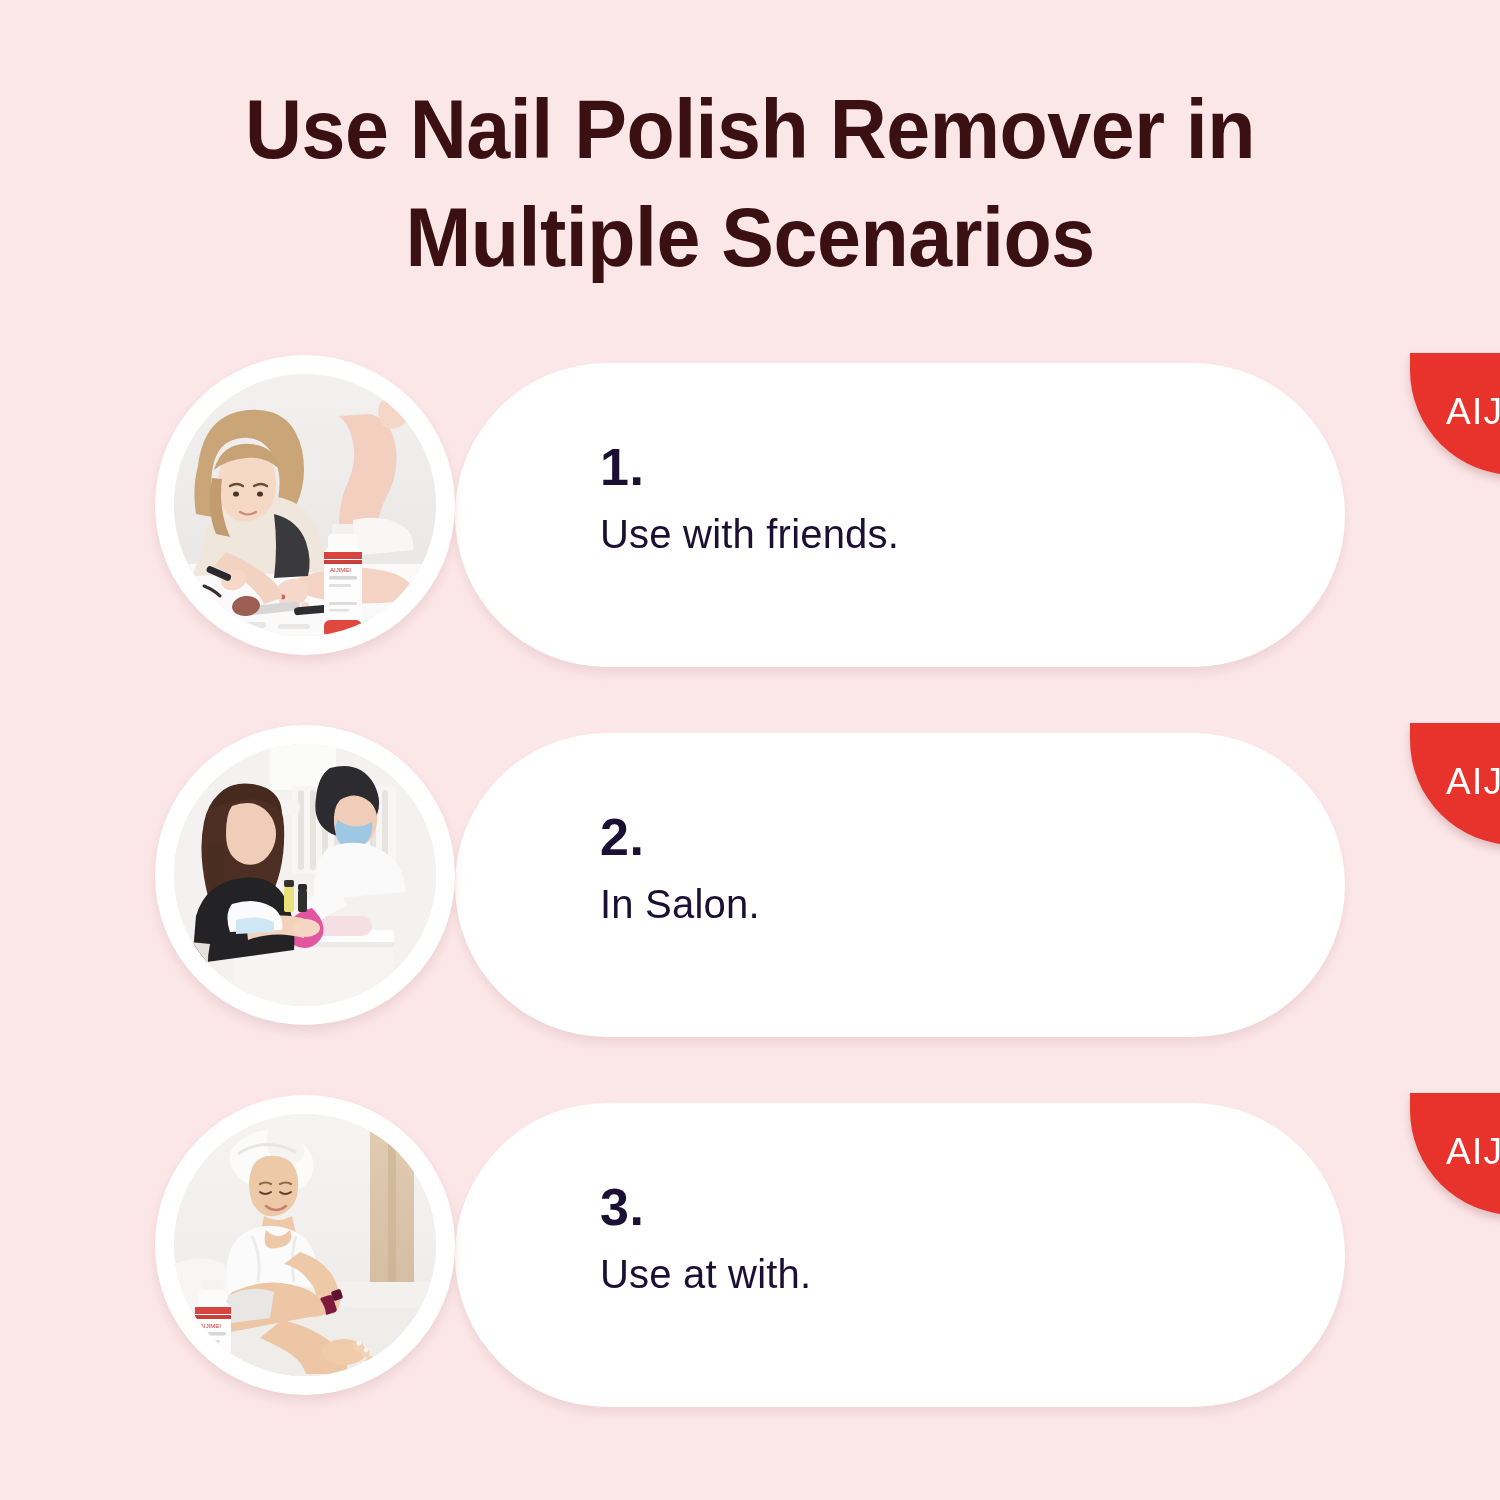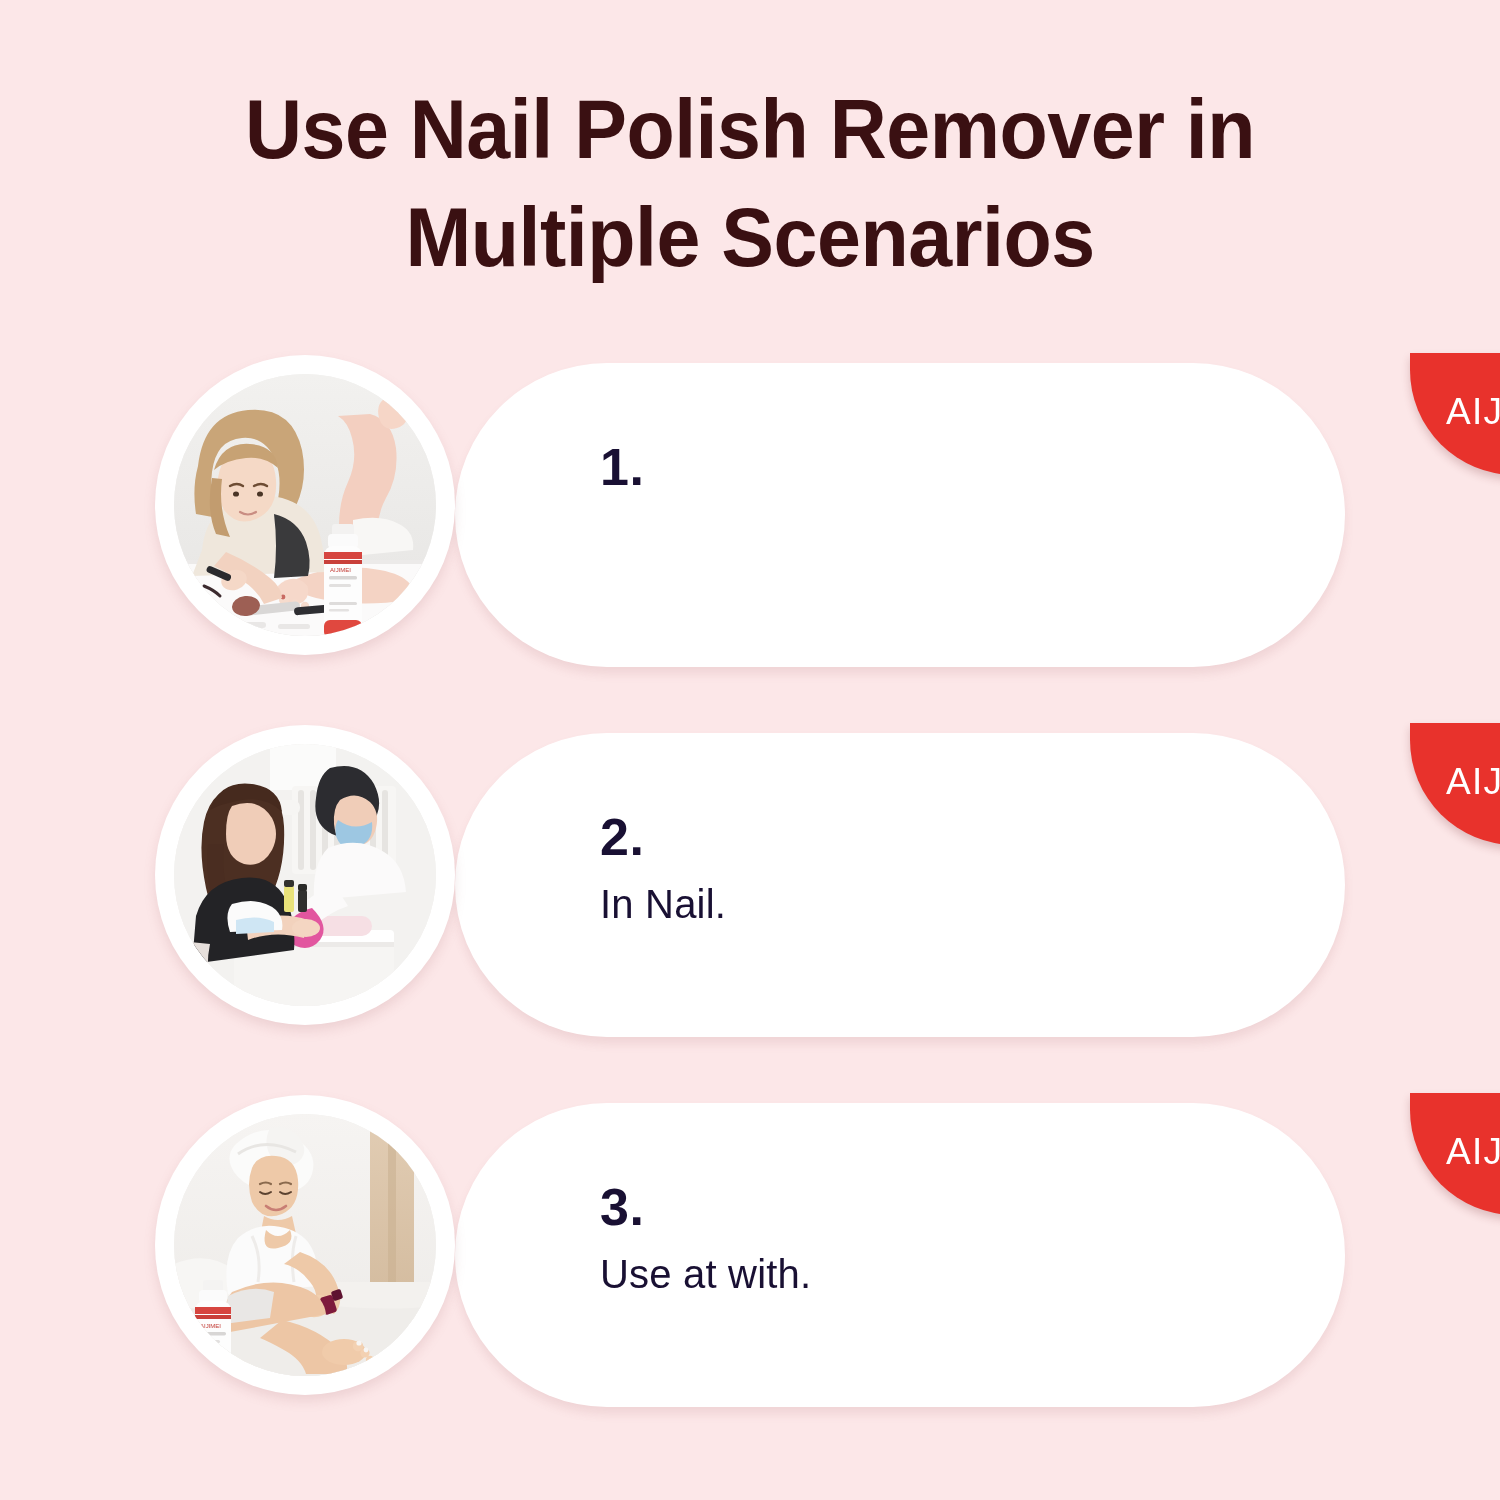--- a/index.html
+++ b/index.html
@@ -142,20 +142,21 @@
   <span class="tline">Use Nail Polish Remover in</span>
   <span class="tline">Multiple Scenarios</span>
 </div>
 
 <div class="card-row row-1">
 
   <div class="card-panel">
 
     <div class="card-text">
       <div class="card-num">1.</div>
+      <div class="card-caption">Use with friends.</div>
     </div>
 
     <div class="badge">
       <div class="badge-body"></div>
 
       <div class="badge-label">AIJIMEI</div>
     </div>
 
   </div>
 
@@ -235,21 +236,21 @@
   </div>
 
 </div>
 
 <div class="card-row row-2">
 
   <div class="card-panel">
 
     <div class="card-text">
       <div class="card-num">2.</div>
-      <div class="card-caption">In Nail.</div>
+      <div class="card-caption">In Salon.</div>
     </div>
 
     <div class="badge">
       <div class="badge-body"></div>
 
       <div class="badge-label">AIJIMEI</div>
     </div>
 
   </div>
 

